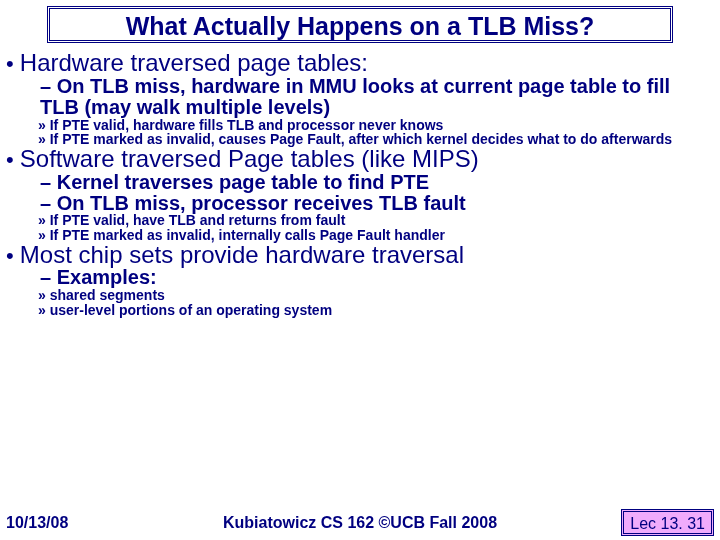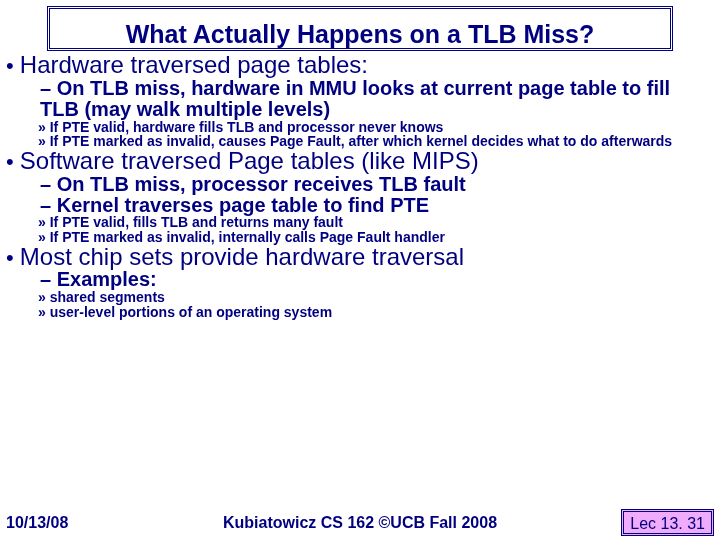--- a/index.html
+++ b/index.html
@@ -12,25 +12,25 @@
     color: #000080;
     overflow: hidden;
   }
   .slide {
     position: relative;
     width: 720px;
     height: 540px;
     box-sizing: border-box;
   }
   .title-box {
-    margin: 6px auto 2px auto;
+    margin: 6px auto 8px auto;
     width: 608px;
     border: 3px double #000080;
     text-align: center;
-    padding: 12px 6px 1px;
+    padding: 4px 6px 1px;
     font-weight: bold;
     font-size: 25px;
     line-height: 1.05;
   }
   .content {
     padding: 0 14px 0 2px;
     font-size: 22px;
     line-height: 1.04;
   }
   ul {
@@ -109,25 +109,25 @@
         </ul>
         <ul class="l3">
           <li>If PTE valid, hardware fills TLB and processor never knows</li>
           <li>If PTE marked as invalid, causes Page Fault, after which kernel decides what to do afterwards</li>
         </ul>
       </li>
 
       <li>
         <span class="l1-head">Software traversed Page tables (like MIPS)</span>
         <ul class="l2">
+          <li>Kernel traverses page table to find PTE</li>
           <li>On TLB miss, processor receives TLB fault</li>
-          <li>Kernel traverses page table to find PTE</li>
         </ul>
         <ul class="l3">
-          <li>If PTE valid, fills TLB and returns many fault</li>
+          <li>If PTE valid, have TLB and returns from fault</li>
           <li>If PTE marked as invalid, internally calls Page Fault handler</li>
         </ul>
       </li>
 
       <li>
         <span class="l1-head">Most chip sets provide hardware traversal</span>
         <ul class="l2">
           <li>Examples:</li>
         </ul>
         <ul class="l3">

